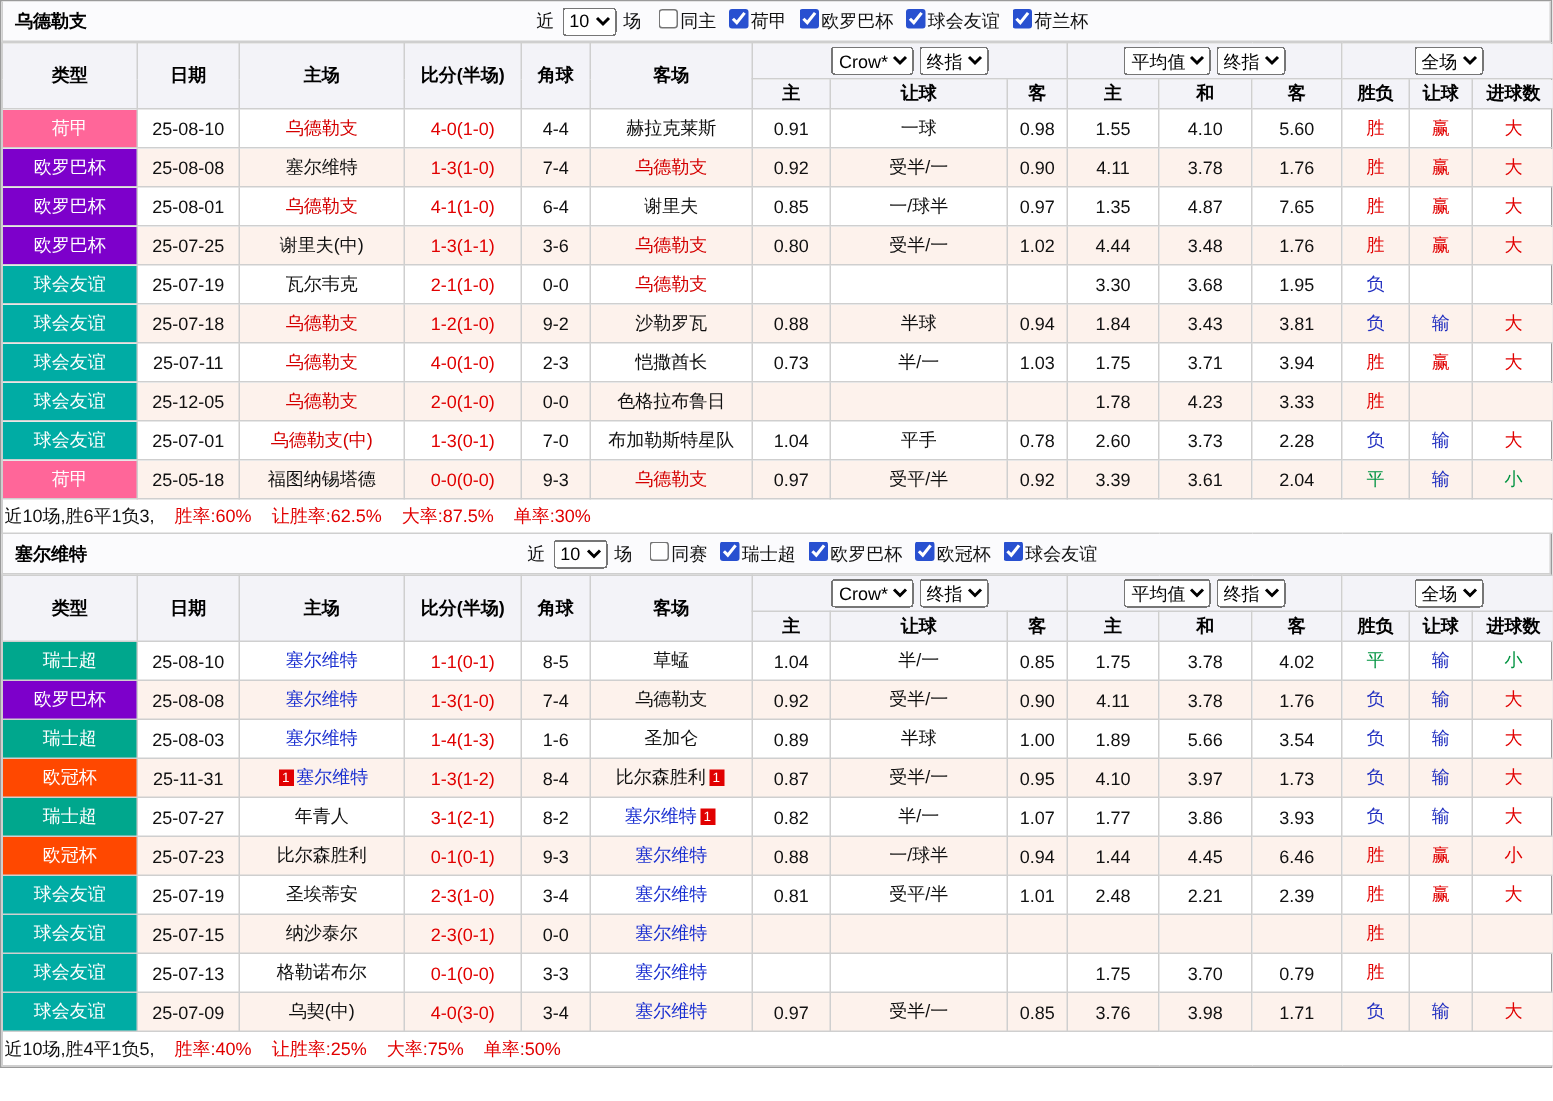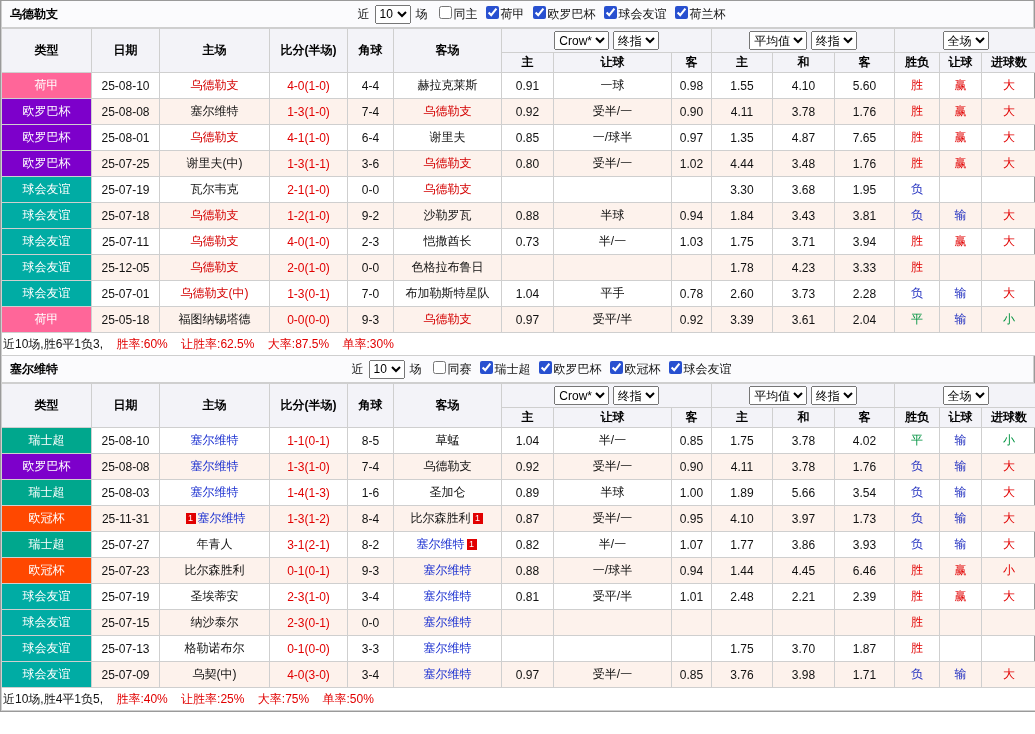--- a/index.html
+++ b/index.html
@@ -527,21 +527,21 @@
             <td>25-07-13</td>
             <td class="team"><span>格勒诺布尔</span></td>
             <td class="score">0-1(0-0)</td>
             <td>3-3</td>
             <td class="team"><span style="color: rgb(26, 47, 208);">塞尔维特</span></td>
             <td></td>
             <td></td>
             <td></td>
             <td>1.75</td>
             <td>3.70</td>
-            <td>1.87</td>
+            <td>0.79</td>
             <td class="res" style="color: rgb(225, 0, 0);">胜</td>
             <td class="res"></td>
             <td class="res"></td>
           </tr>
           <tr>
             <td class="lg" style="background: rgb(0, 172, 164);">球会友谊</td>
             <td>25-07-09</td>
             <td class="team"><span>乌契(中)</span></td>
             <td class="score">4-0(3-0)</td>
             <td>3-4</td>

